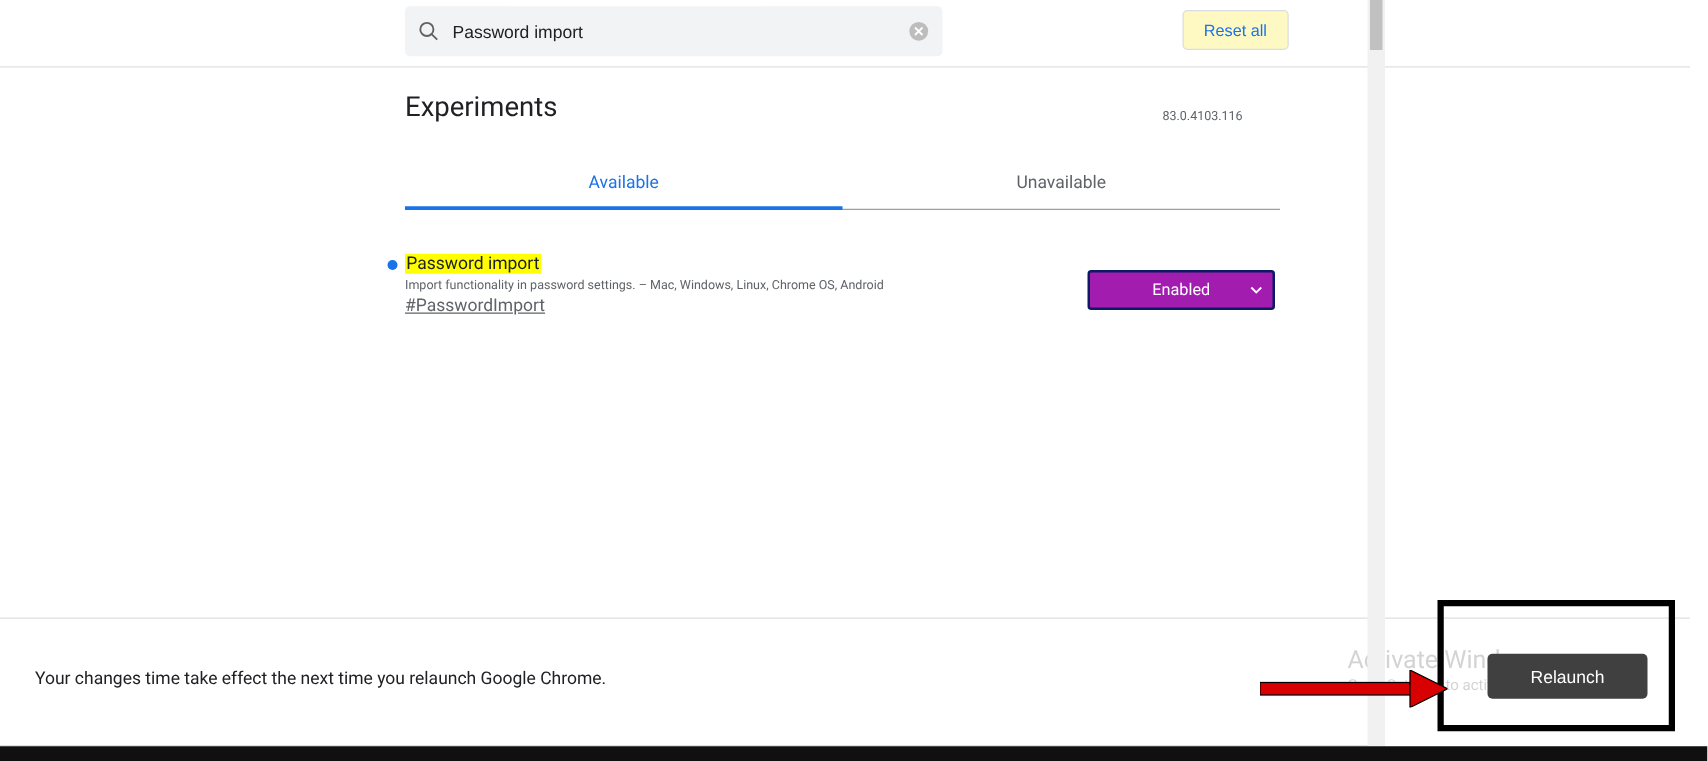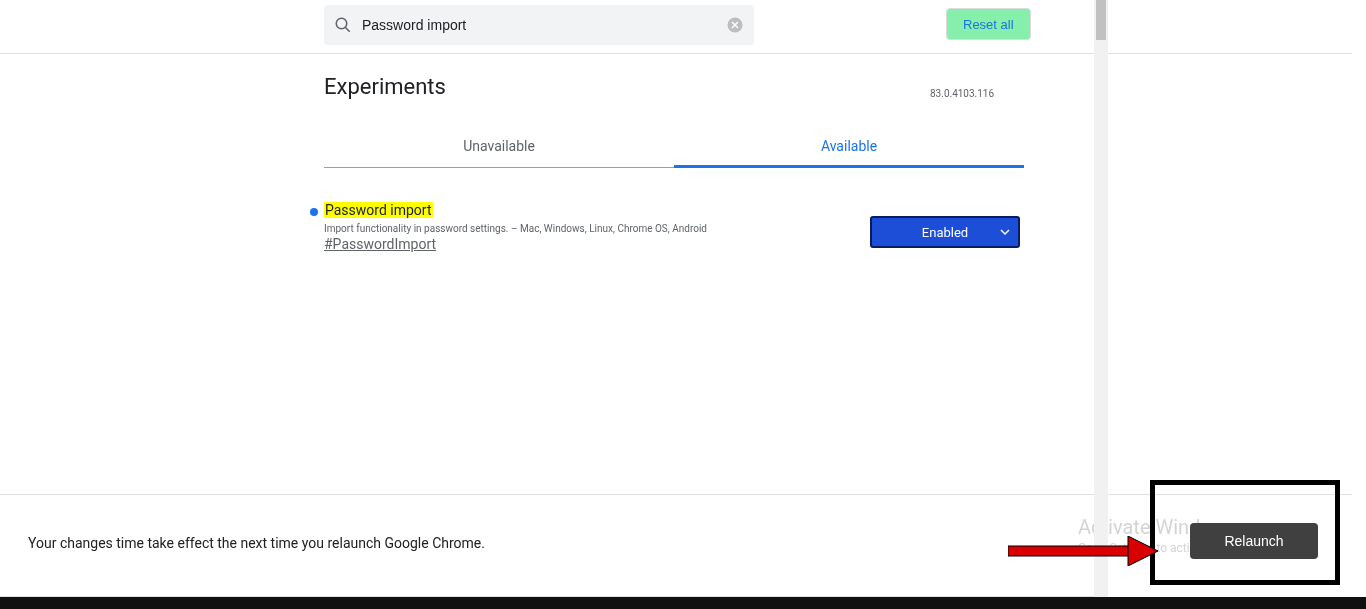--- a/index.html
+++ b/index.html
@@ -75,21 +75,21 @@
       cursor: pointer;
     }
     .reset-btn {
       position: absolute;
       left: 946px;
       top: 8px;
       height: 32px;
       padding: 0 16px;
       border: 1px solid #dadce0;
       border-radius: 4px;
-      background: #86efac;
+      background: #fef9c3;
       color: #1a73e8;
       font-size: 13px;
       cursor: pointer;
     }
     .top-border {
       position: absolute;
       left: 0;
       top: 53px;
       width: 1352px;
       height: 1px;
@@ -186,21 +186,21 @@
     .flag-select {
       position: absolute;
       left: 560px;
       top: 16px;
       width: 150px;
       height: 32px;
     }
     .select-box {
       width: 100%;
       height: 100%;
-      background: #1d4ed8;
+      background: #a21caf;
       border: 2px solid #0b1b63;
       border-radius: 3px;
       color: #fff;
       font-size: 13px;
       display: flex;
       align-items: center;
       justify-content: center;
       position: relative;
       cursor: pointer;
     }
@@ -290,25 +290,25 @@
         </svg>
     </div>
   </div>
   <button class="reset-btn">Reset all</button>
   <div class="top-border"></div>
 
   <div class="page-title">Experiments</div>
   <div class="version">83.0.4103.116</div>
 
   <div class="tabs">
+    <div class="tab active">
+        <span>Available</span>
+      </div>
     <div class="tab">
         <span>Unavailable</span>
-      </div>
-    <div class="tab active">
-        <span>Available</span>
       </div>
   </div>
 
   <div class="flag">
     <div class="flag-dot"></div>
     <div class="flag-body">
       <span class="flag-title">Password import</span>
       <div class="flag-desc">Import functionality in password settings. – Mac, Windows, Linux, Chrome OS, Android</div>
       <a class="flag-hash">#PasswordImport</a>
     </div>

